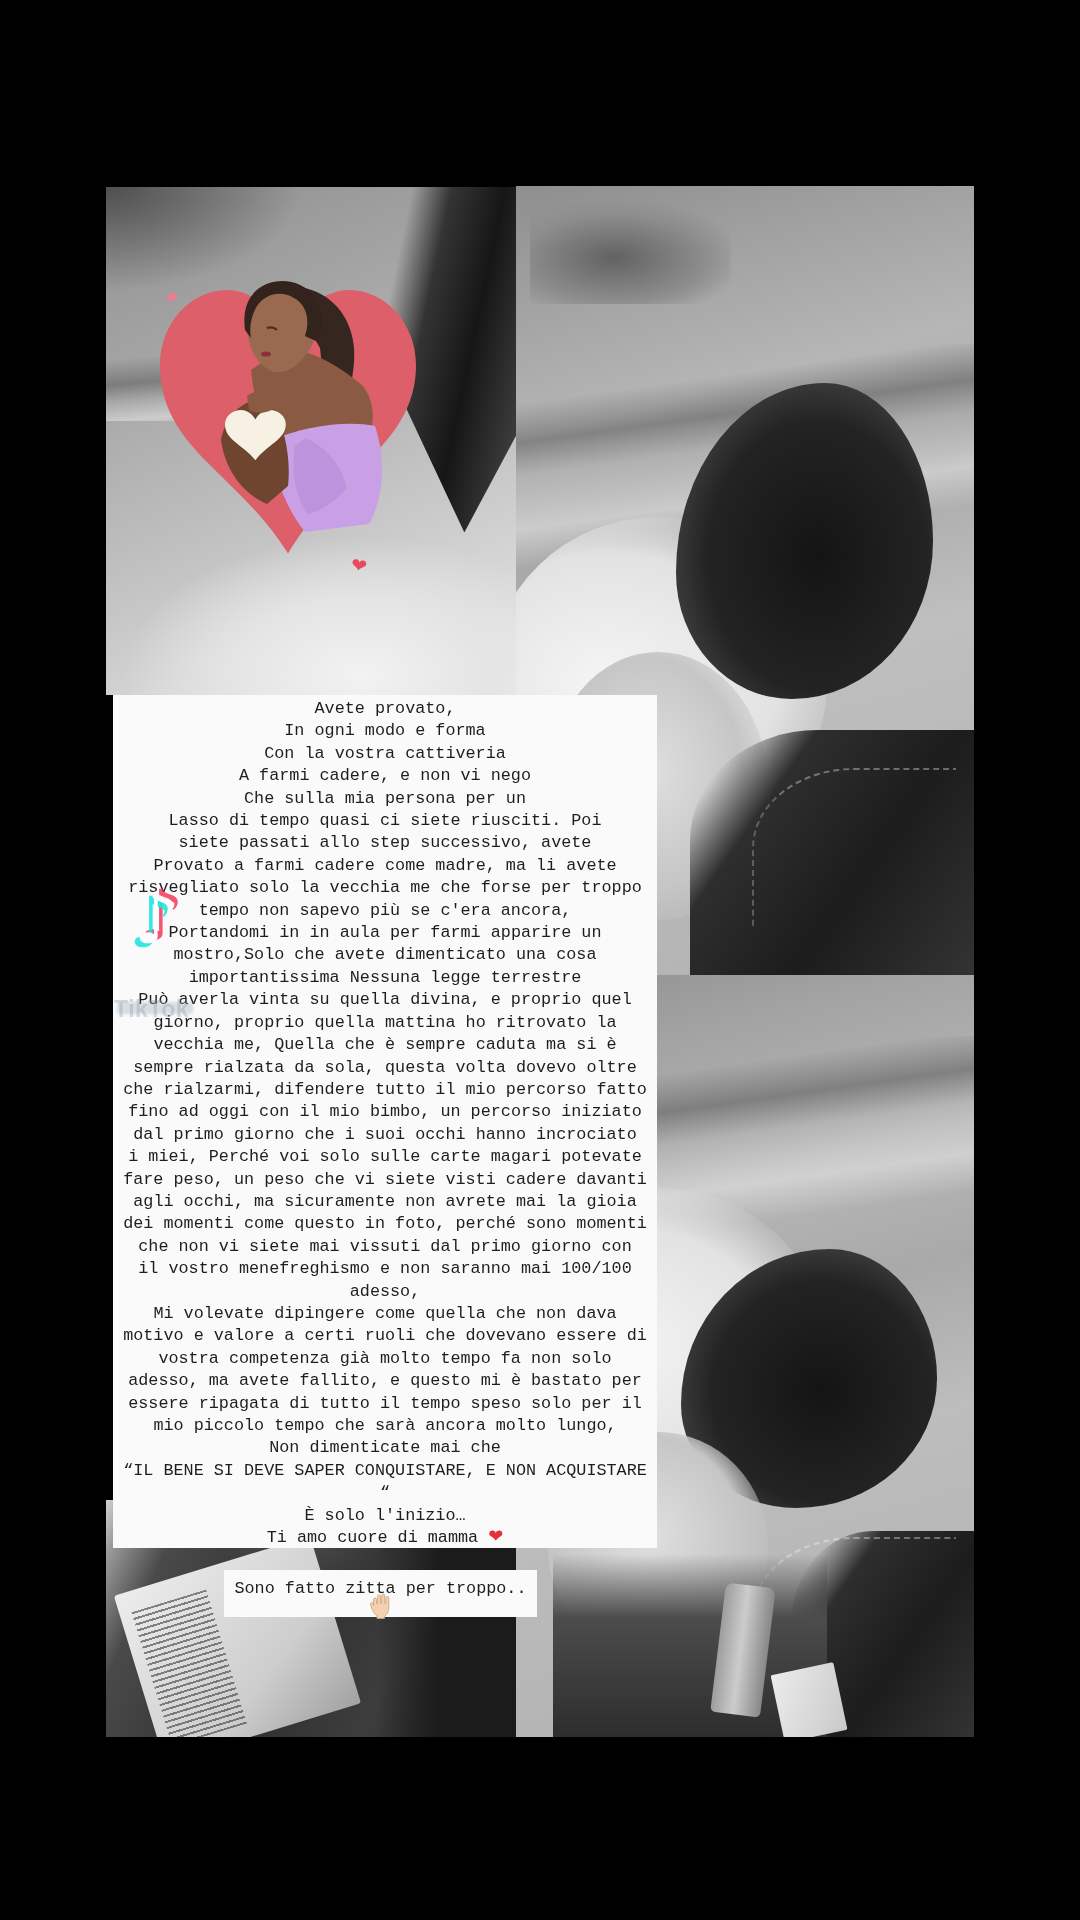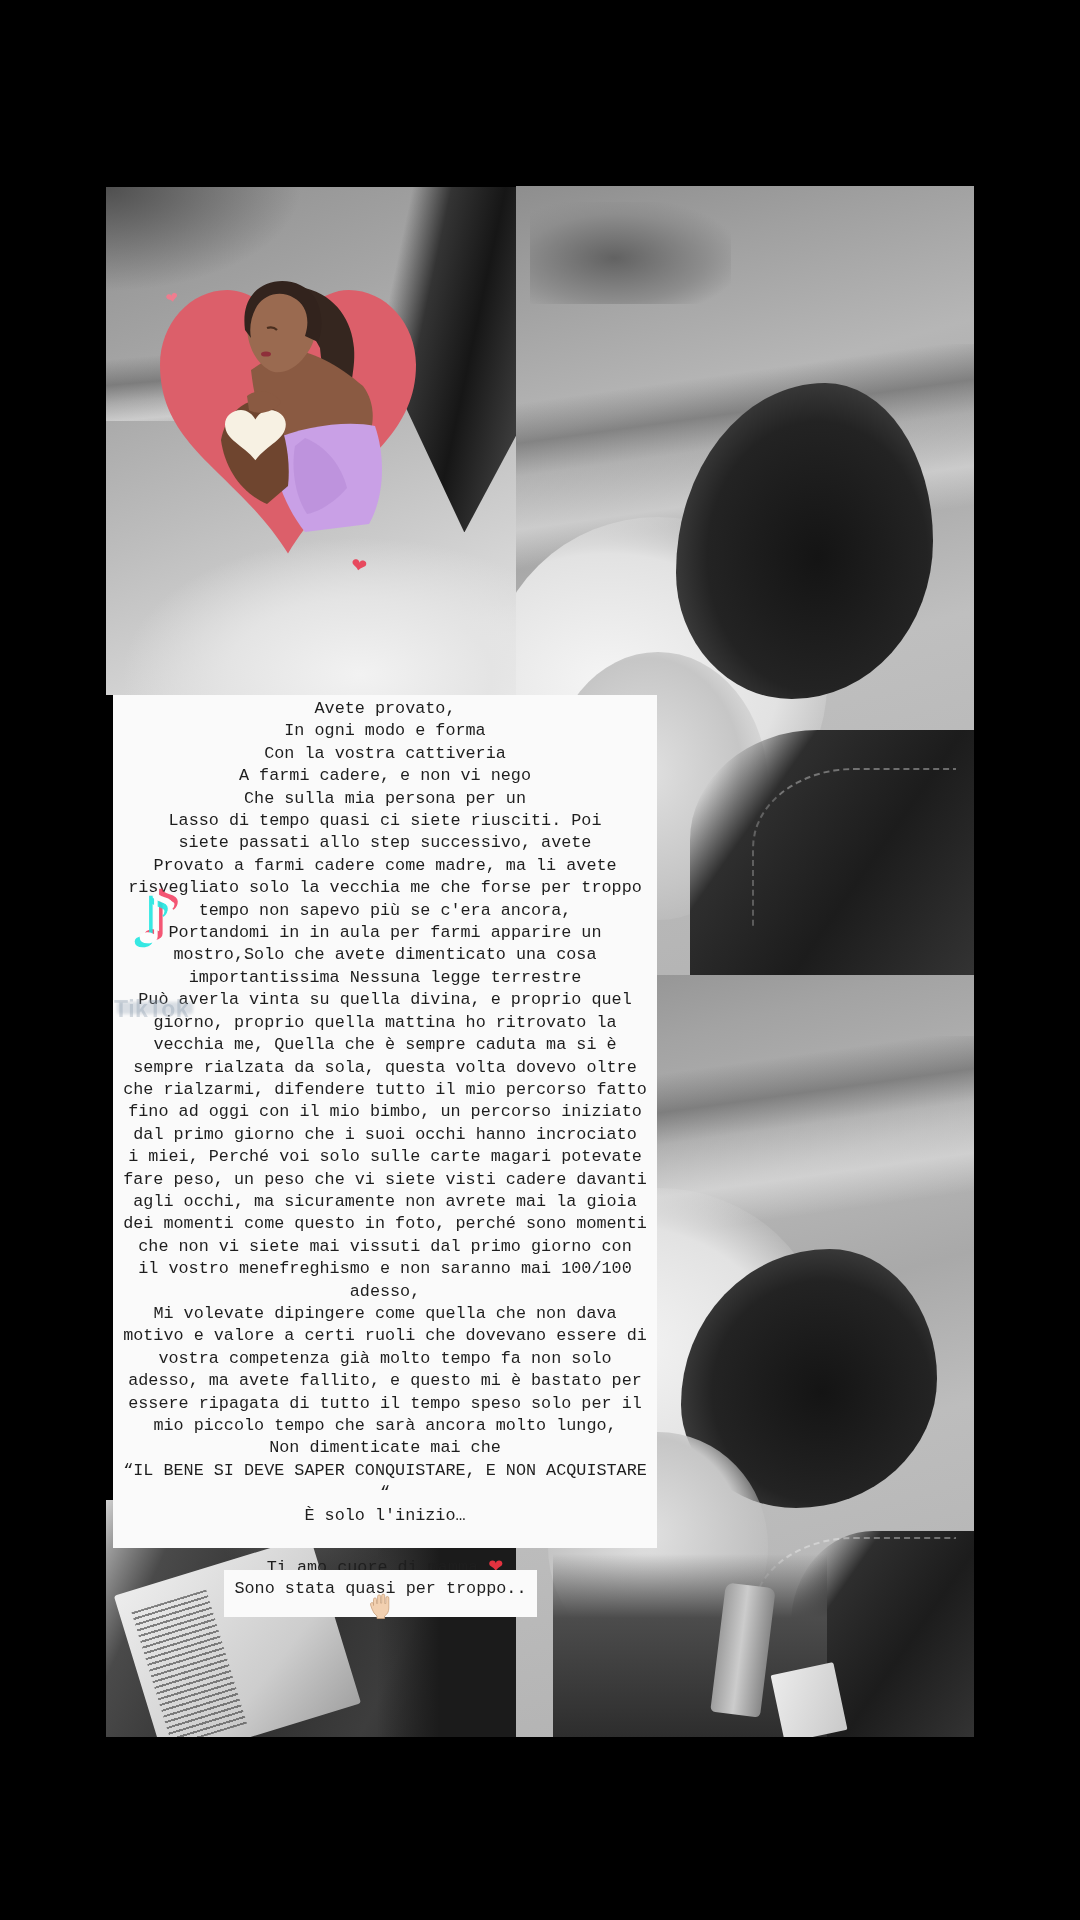--- a/index.html
+++ b/index.html
@@ -70,21 +70,21 @@
   
   .illus{position:absolute;left:155px;top:278px;width:266px;height:296px;z-index:3;}
   .mini-heart{position:absolute;z-index:3;line-height:1;font-family:"DejaVu Sans",sans-serif;}
   .mini-heart-1{left:166px;top:291px;font-size:15px;color:#ef7d8f;transform:rotate(-14deg);}
   .mini-heart-2{left:351px;top:556px;font-size:19px;color:#e7495e;transform:rotate(10deg);}
 
   
   .letter-box{position:absolute;left:113px;top:695px;width:544px;height:853px;z-index:4;
     background:#fafafa;color:#1e1e1e;text-align:center;}
   .letter-text{white-space:pre-line;font-size:16.8px;line-height:22.4px;padding-top:3px;}
-  .letter-last{font-size:16.8px;line-height:29px;margin-top:24px;}
+  .letter-last{font-size:16.8px;line-height:18px;}
   .red-heart{color:#e3323f;font-family:"DejaVu Sans",sans-serif;font-size:18px;}
 
   
   .watermark{position:absolute;left:0;top:0;z-index:5;pointer-events:none;}
   .tt-note{position:absolute;left:134px;top:884px;font-size:70px;line-height:1;color:#fdfdfd;
     font-family:"DejaVu Sans",sans-serif;
     text-shadow:-5px 4px 0 rgba(32,230,224,.9), 5px -3px 0 rgba(242,56,92,.85);}
   .tt-word{position:absolute;left:114px;top:960px;font-size:23px;font-weight:bold;color:#8b9aab;
     opacity:.35;filter:blur(.5px);font-family:"Liberation Sans",sans-serif;letter-spacing:.5px;margin-top:36px;}
   .tt-user{position:absolute;left:117px;top:1002px;width:76px;height:12px;border-radius:3px;
@@ -194,19 +194,19 @@
     <div class="letter-last"><span>Ti amo cuore di mamma</span> <span class="red-heart">❤</span></div>
   </div>
 
   <div class="watermark">
     <span class="tt-note">♪</span>
     <span class="tt-word">TikTok</span>
     <span class="tt-user"></span>
   </div>
 
   <div class="caption-box">
-    <span class="caption-text">Sono stata quasi per troppo..</span>
+    <span class="caption-text">Sono fatto zitta per troppo..</span>
     <svg class="hand-emoji" viewBox="0 0 24 28">
       <path fill="#f2d0b0" stroke="#caa27e" stroke-width="0.8" d="M4.5 13 L4.5 7 Q4.5 5.4 6 5.4 Q7.5 5.4 7.5 7 L7.5 11 L8.6 11 L8.6 4 Q8.6 2.4 10.1 2.4 Q11.6 2.4 11.6 4 L11.6 10.6 L12.7 10.6 L12.7 3.2 Q12.7 1.6 14.2 1.6 Q15.7 1.6 15.7 3.2 L15.7 11 L16.8 11 L16.8 5.6 Q16.8 4 18.3 4 Q19.8 4 19.8 5.6 L19.8 15.5 Q19.8 21 15.5 23.5 L15.5 26 L8 26 L8 23.5 Q4.5 21 3 16.5 L1.6 12.5 Q1 10.8 2.5 10.2 Q3.9 9.7 4.5 11.3 Z"></path>
     </svg>
   </div>
 
 </div>
 
 </body></html>

